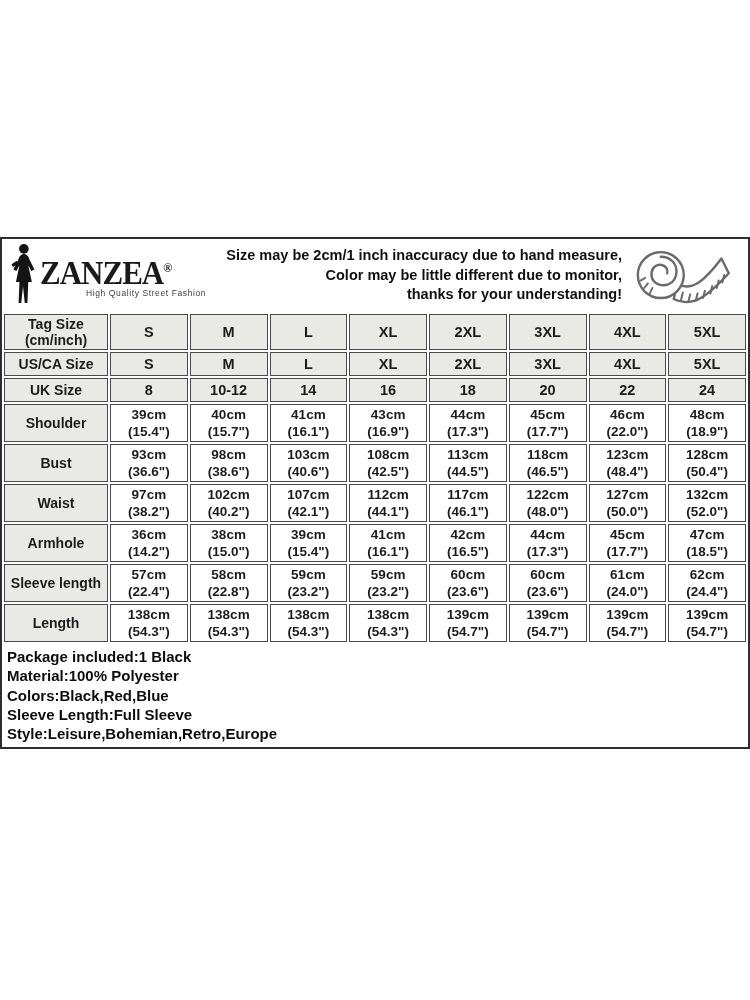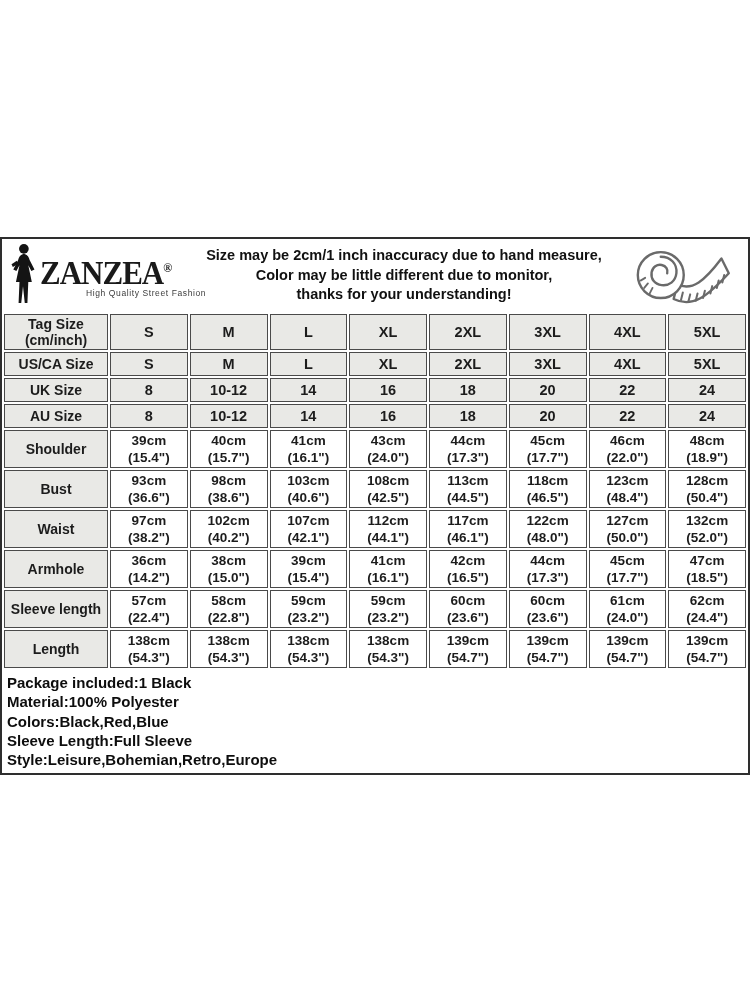--- a/index.html
+++ b/index.html
@@ -20,21 +20,21 @@
   .brand { display:flex; align-items:center; width:178px; flex:0 0 auto; }
   .brand-figure { flex:0 0 auto; margin-right:2px; }
   .brand-text { display:flex; flex-direction:column; align-items:flex-start; }
   .brand-name {
     font-family:"Liberation Serif", serif;
     font-weight:bold; font-size:31px; line-height:30px; letter-spacing:-1px;
     color:#1a1a1a; transform:scaleY(1.08);
   }
   .brand-name .reg { font-size:12px; vertical-align:super; letter-spacing:0; }
   .brand-tagline { font-size:8.5px; letter-spacing:0.6px; color:#3c3c3c; margin-top:-1px; white-space:nowrap;margin-left:46px; }
-  .disclaimer { flex:1 1 auto; text-align:center; font-weight:bold; font-size:14.5px; line-height:19.5px; color:#111; }
+  .disclaimer { flex:1 1 auto; text-align:right; font-weight:bold; font-size:14.5px; line-height:19.5px; color:#111; }
   .tape-wrap { flex:0 0 auto; width:118px; display:flex; justify-content:center; }
 
   
   table.size-table {
     width:100%; border-collapse:separate; border-spacing:2px;
     table-layout:fixed; background:#fff;
   }
   .size-table th, .size-table td {
     border:1px solid #4a4a4a;
     text-align:center; vertical-align:middle;
@@ -132,41 +132,30 @@
             <th class="lbl">UK Size</th>
             <td>8</td>
             <td>10-12</td>
             <td>14</td>
             <td>16</td>
             <td>18</td>
             <td>20</td>
             <td>22</td>
             <td>24</td>
           </tr>
-          <tr class="shaded r-single">
-            <th class="lbl">AU Size</th>
-            <td>8</td>
-            <td>10-12</td>
-            <td>14</td>
-            <td>16</td>
-            <td>18</td>
-            <td>20</td>
-            <td>22</td>
-            <td>24</td>
-          </tr>
           <tr class="r-double">
             <th class="lbl">Shoulder</th>
             <td>39cm
 (15.4")</td>
             <td>40cm
 (15.7")</td>
             <td>41cm
 (16.1")</td>
             <td>43cm
-(24.0")</td>
+(16.9")</td>
             <td>44cm
 (17.3")</td>
             <td>45cm
 (17.7")</td>
             <td>46cm
 (22.0")</td>
             <td>48cm
 (18.9")</td>
           </tr>
           <tr class="r-double">

